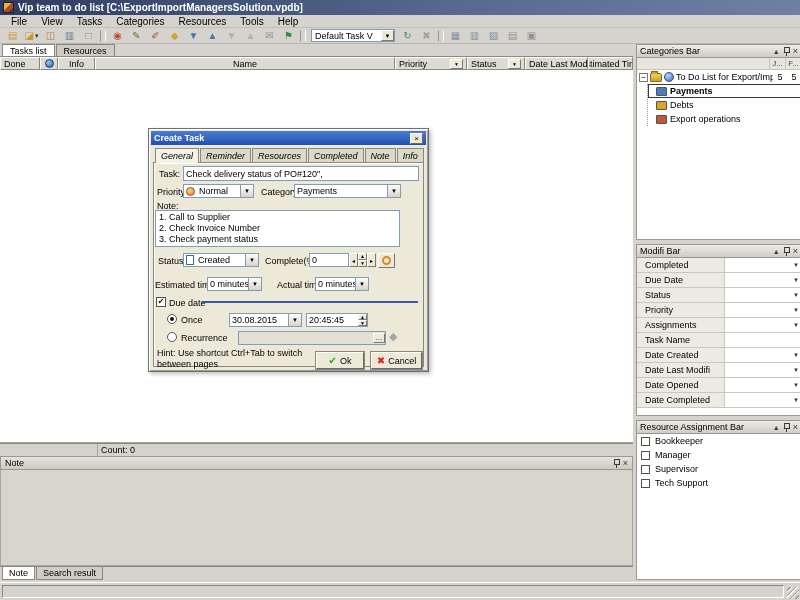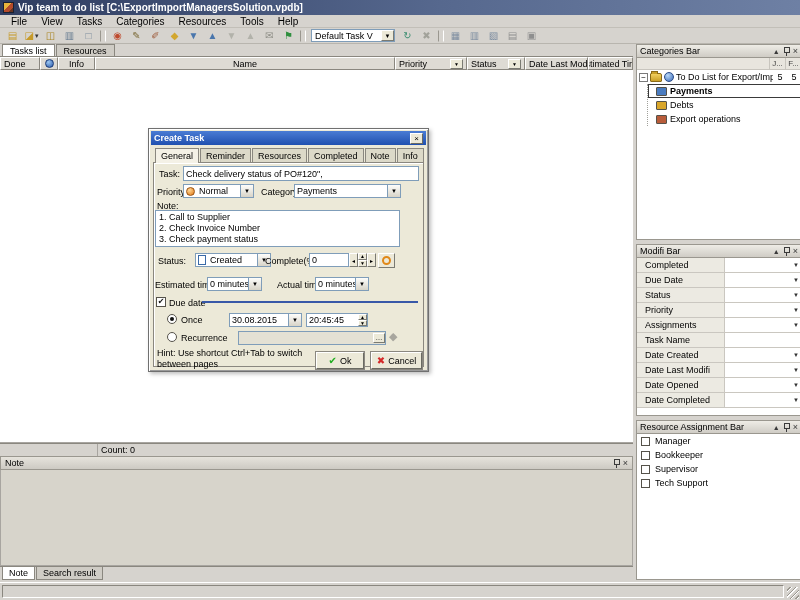--- a/index.html
+++ b/index.html
@@ -144,21 +144,21 @@
 
   
   .dlg { position:absolute; left:148px; top:128px; width:281px; height:244px; background:#ece9d8;
          border:1px solid #707070; box-shadow:inset 1px 1px 0 #fff, inset -1px -1px 0 #9a9a9a,
          2px 2px 4px rgba(0,0,0,.25); z-index:10; }
   .dlg-title { position:absolute; left:2px; top:2px; right:2px; height:14px;
                background:linear-gradient(#4a7cd4,#2050b0); display:flex; align-items:center; padding:0 3px; }
   .dlg-title .t { flex:1; color:#fff; font-weight:bold; font-size:9px; }
   .dlg-close { width:13px; height:11px; background:#ece9d8; border:1px solid;
                border-color:#fff #6a6a62 #6a6a62 #fff; font-size:8px; line-height:9px; text-align:center; }
-  .dlg-tabs { position:absolute; left:6px; top:19px; height:14px; display:flex; }
+  .dlg-tabs { position:absolute; left:6px; top:19px; height:14px; display:flex;font-style:italic; }
   .dlg-tab { padding:0 5px; display:flex; align-items:center; font-size:9px; background:#dcd9c8;
              border:1px solid #8a877f; border-bottom:none; margin-right:1px; }
   .dlg-tab.active { background:#f4f1e6; position:relative; z-index:3; height:15px; }
   .dlg-page { position:absolute; left:4px; top:33px; right:4px; bottom:4px;
               border:1px solid #8a877f; box-shadow:inset 1px 1px 0 #fff; }
   .dlg label,.dlg .stat { position:absolute; font-size:9px; white-space:nowrap; }
   .tbox { position:absolute; background:#fff; border:1px solid #7f9db9; font-size:9px;
           font-family:"Liberation Sans","DejaVu Sans",sans-serif; padding:1px 2px; }
   input.tbox { outline:none; }
   .combo { position:absolute; background:#fff; border:1px solid #7f9db9; display:flex;
@@ -507,25 +507,25 @@
       <div class="sec-header">
         <span class="t">Resource Assignment Bar</span>
         <span class="hdr-ico">▲</span>
         <span class="pin-icon"></span>
         <span class="close-glyph">×</span>
       </div>
       <div class="sec-body" data-repeat="resource_bar.items">
 
       <div class="res-row">
           <span class="res-cb"></span>
-          <span class="res-label">Manager</span>
+          <span class="res-label">Bookkeeper</span>
         </div>
           <div class="res-row">
           <span class="res-cb"></span>
-          <span class="res-label">Bookkeeper</span>
+          <span class="res-label">Manager</span>
         </div>
           <div class="res-row">
           <span class="res-cb"></span>
           <span class="res-label">Supervisor</span>
         </div>
           <div class="res-row">
           <span class="res-cb"></span>
           <span class="res-label">Tech Support</span>
         </div>
         </div>
@@ -567,21 +567,21 @@
       <span class="cv">Payments</span>
       <span class="combo-btn">▼</span>
     </span>
 
     <label style="left:8px;top:72px;">Note:</label>
     <div class="notebox">1. Call to Supplier
 2. Check Invoice Number
 3. Check payment status</div>
 
     <label style="left:9px;top:127px;">Status:</label>
-    <span class="combo" style="left:46px;top:124px;width:76px;">
+    <span class="combo" style="left:34px;top:124px;width:76px;">
       <span class="page-ico"></span>
       <span class="cv">Created</span>
       <span class="combo-btn">▼</span>
     </span>
     <label style="left:116px;top:127px;">Complete(%):</label>
     <input class="tbox" style="left: 160px; top: 124px; width: 40px; height: 14px;" value="0">
     <span class="spin3" style="left:200px;top:124px;">
       <span class="spin-btn">◂</span>
       <span class="spin-ud">
         <span>▲</span>

